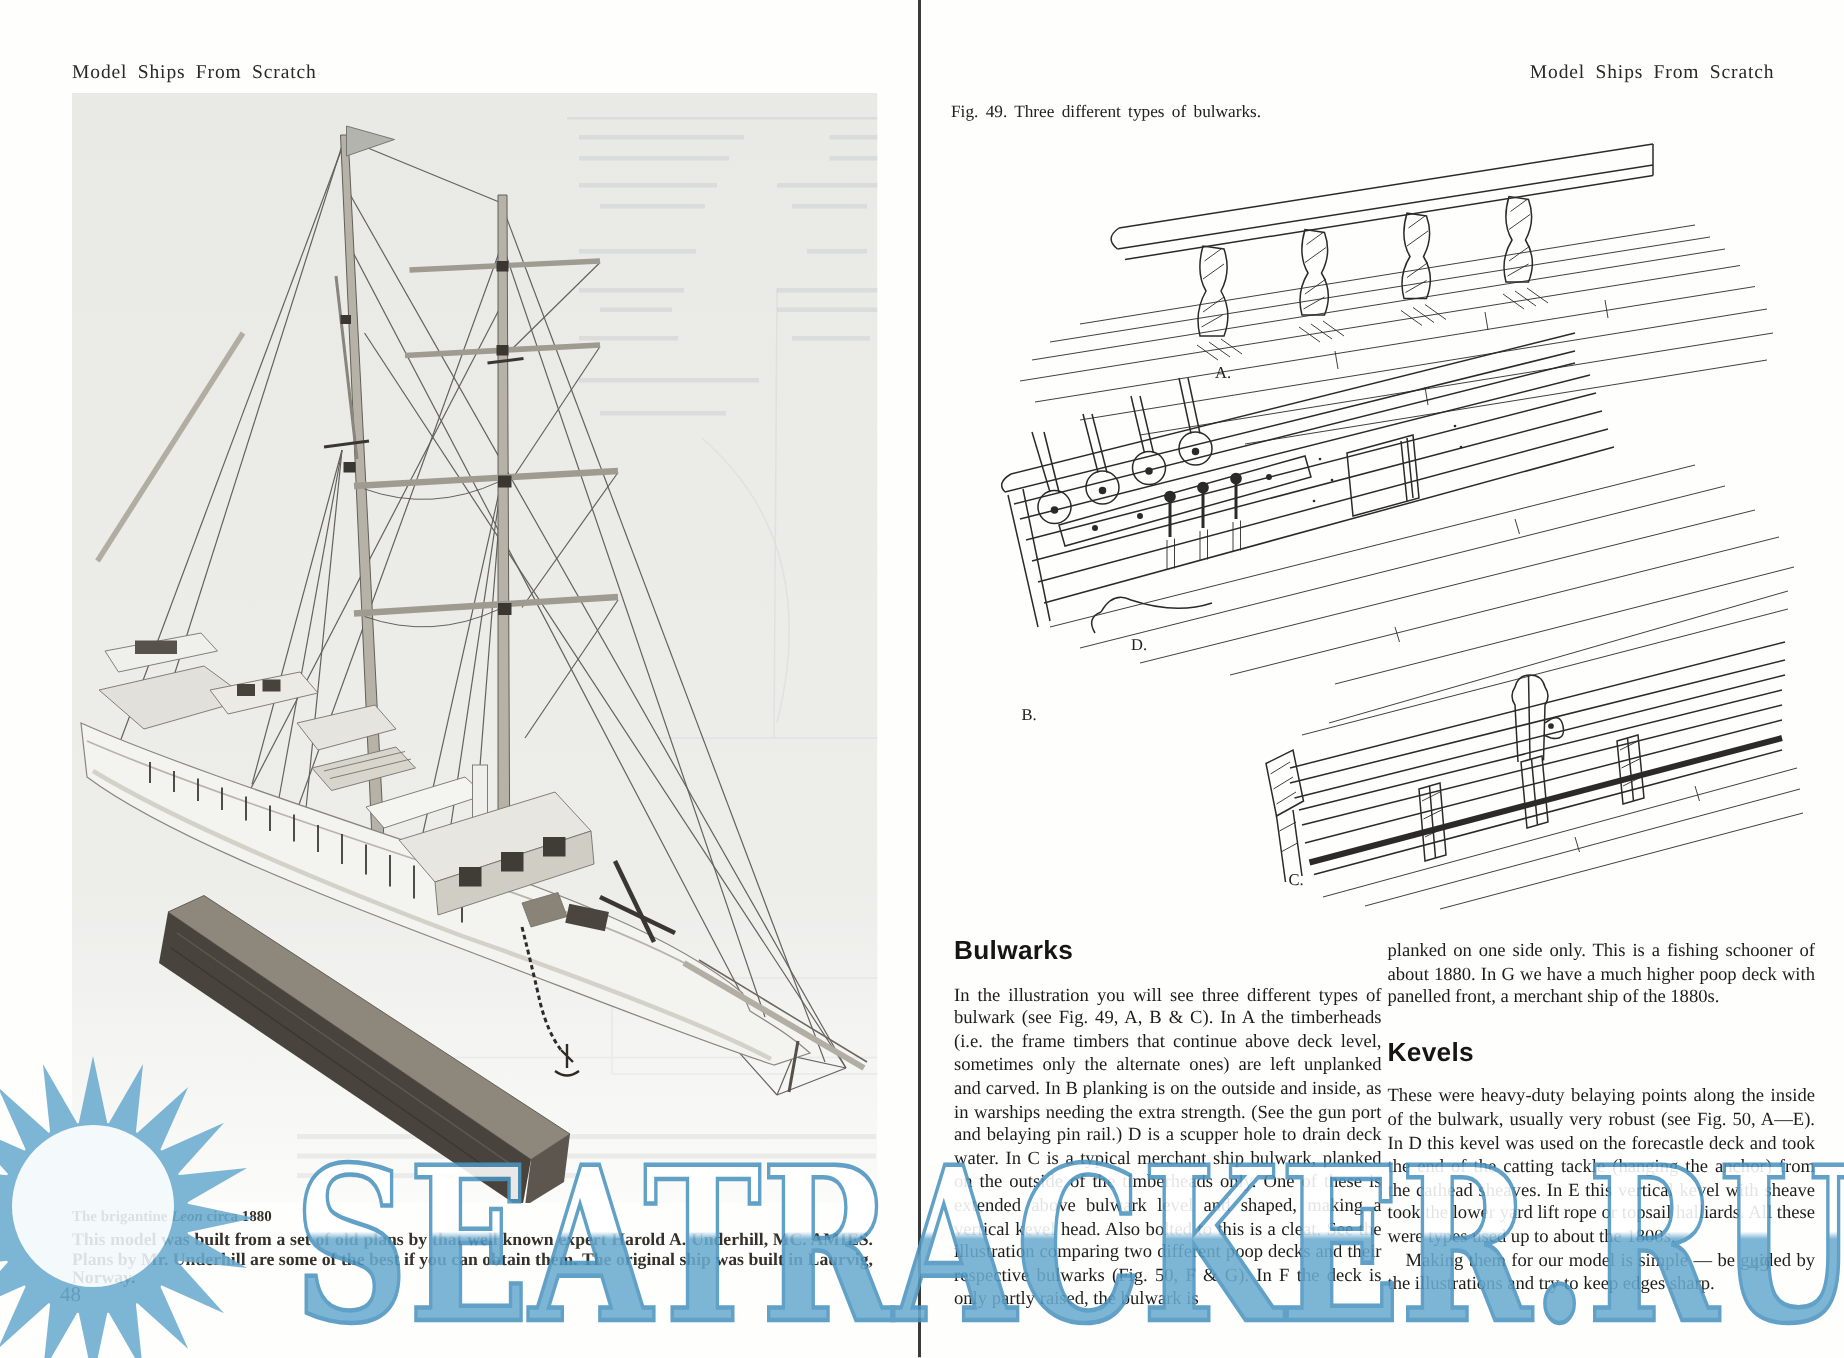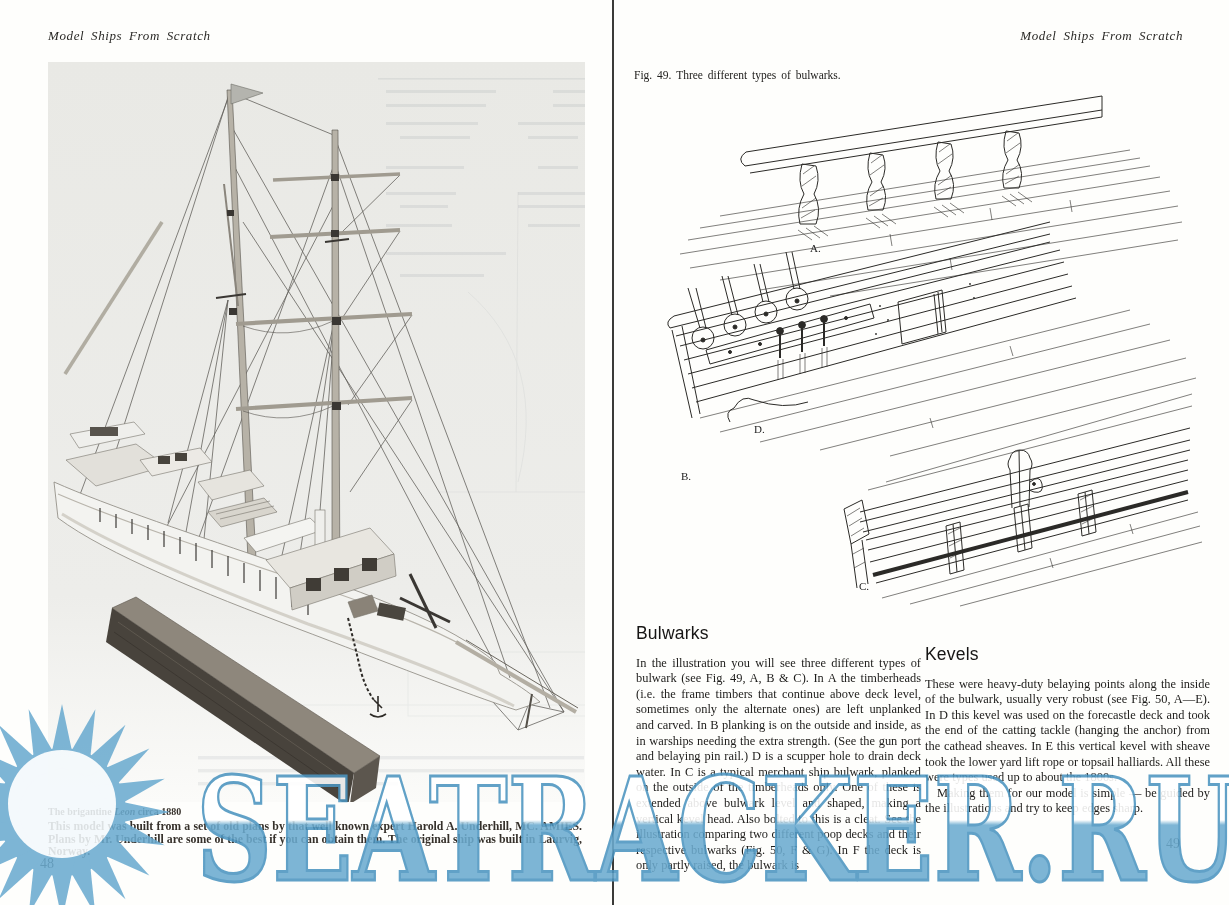--- a/index.html
+++ b/index.html
@@ -3,23 +3,22 @@
 <meta charset="utf-8">
 <style>
   html,body{margin:0;padding:0;}
   body{
     width:1229px;height:905px;position:relative;overflow:hidden;
     background:#fefefc;
     font-family:"Liberation Serif", serif;
     color:#1c1b19;
   }
   .running-head{
-    position:absolute;top:28px;font-size:13px;letter-spacing:.6px;color:#2a2926;
+    position:absolute;top:40px;font-size:13px;letter-spacing:.6px;color:#2a2926;
     word-spacing:3px;
-    font-style:italic;
   }
   .running-head.left{left:48px;}
   .running-head.right{right:46px;text-align:right;}
   .gutter{
     position:absolute;left:612px;top:0;width:2px;height:905px;background:#3a3a38;
   }
   .photo-wrap{position:absolute;left:48px;top:62px;width:537px;height:740px;}
   .photo-wrap svg{display:block;}
   .left-caption{position:absolute;left:48px;top:806px;width:534px;color:#35302a;}
   .left-caption .cap-title{font-weight:bold;font-size:10px;margin:0 0 3px 0;}
@@ -30,21 +29,21 @@
   .pagenum.right{left:1150px;top:836px;width:46px;text-align:center;}
   .fig-caption{
     position:absolute;left:634px;top:69px;font-size:11.5px;font-weight:normal;color:#22211f;
     word-spacing:2px;
   }
   .fig-art{position:absolute;left:630px;top:88px;width:580px;height:524px;}
   .col{position:absolute;width:285px;font-size:12.4px;line-height:15.6px;text-align:justify;color:#1d1c1a;}
   .col.colL{left:636px;top:626px;}
   .col.colR{left:925px;top:626px;}
   .col h2{
-    font-family:"Liberation Sans", sans-serif;font-size:17.5px;font-weight:normal;
+    font-family:"Liberation Sans", sans-serif;font-size:17.5px;font-weight:bold;
     color:#161514;margin:0 0 14px 0;letter-spacing:.2px;
   }
   .col p{margin:0;}
   .col p.indent{text-indent:12px;}
   .col .kevels-head{margin:21px 0 14px 0;}
   .watermark{position:absolute;left:0;top:0;width:1080px;height:905px;pointer-events:none;}
   .ink{stroke:#2b2a27;fill:none;stroke-width:1;}
   .ink-thin{stroke:#2b2a27;fill:none;stroke-width:.6;}
   .fig-label{font-family:"Liberation Serif",serif;font-size:11px;fill:#222;}
 </style>
@@ -450,20 +449,21 @@
   </g>
 </svg>
 </div>
 
 <div class="col colL">
   <h2>Bulwarks</h2>
   <p>In the illustration you will see three different types of bulwark (see Fig. 49, A, B &amp; C). In A the timberheads (i.e. the frame timbers that continue above deck level, sometimes only the alternate ones) are left unplanked and carved. In B planking is on the outside and inside, as in warships needing the extra strength. (See the gun port and belaying pin rail.) D is a scupper hole to drain deck water. In C is a typical merchant ship bulwark, planked on the outside of the timberheads only. One of these is extended above bulwark level and shaped, making a vertical kevel head. Also bolted to this is a cleat. See the illustration comparing two different poop decks and their respective bulwarks (Fig. 50, F &amp; G). In F the deck is only partly raised, the bulwark is</p>
 </div>
 
 <div class="col colR">
+  <p>planked on one side only. This is a fishing schooner of about 1880. In G we have a much higher poop deck with panelled front, a merchant ship of the 1880s.</p>
   <h2 class="kevels-head">Kevels</h2>
   <p>These were heavy-duty belaying points along the inside of the bulwark, usually very robust (see Fig. 50, A—E). In D this kevel was used on the forecastle deck and took the end of the catting tackle (hanging the anchor) from the cathead sheaves. In E this vertical kevel with sheave took the lower yard lift rope or topsail halliards. All these were types used up to about the 1800s.</p>
   <p class="indent">Making them for our model is simple — be guided by the illustrations and try to keep edges sharp.</p>
 </div>
 
 <div class="pagenum right">49</div>
 
 <div class="watermark">
 <svg width="1229" height="905" viewBox="0 0 1229 905">
   <defs>

